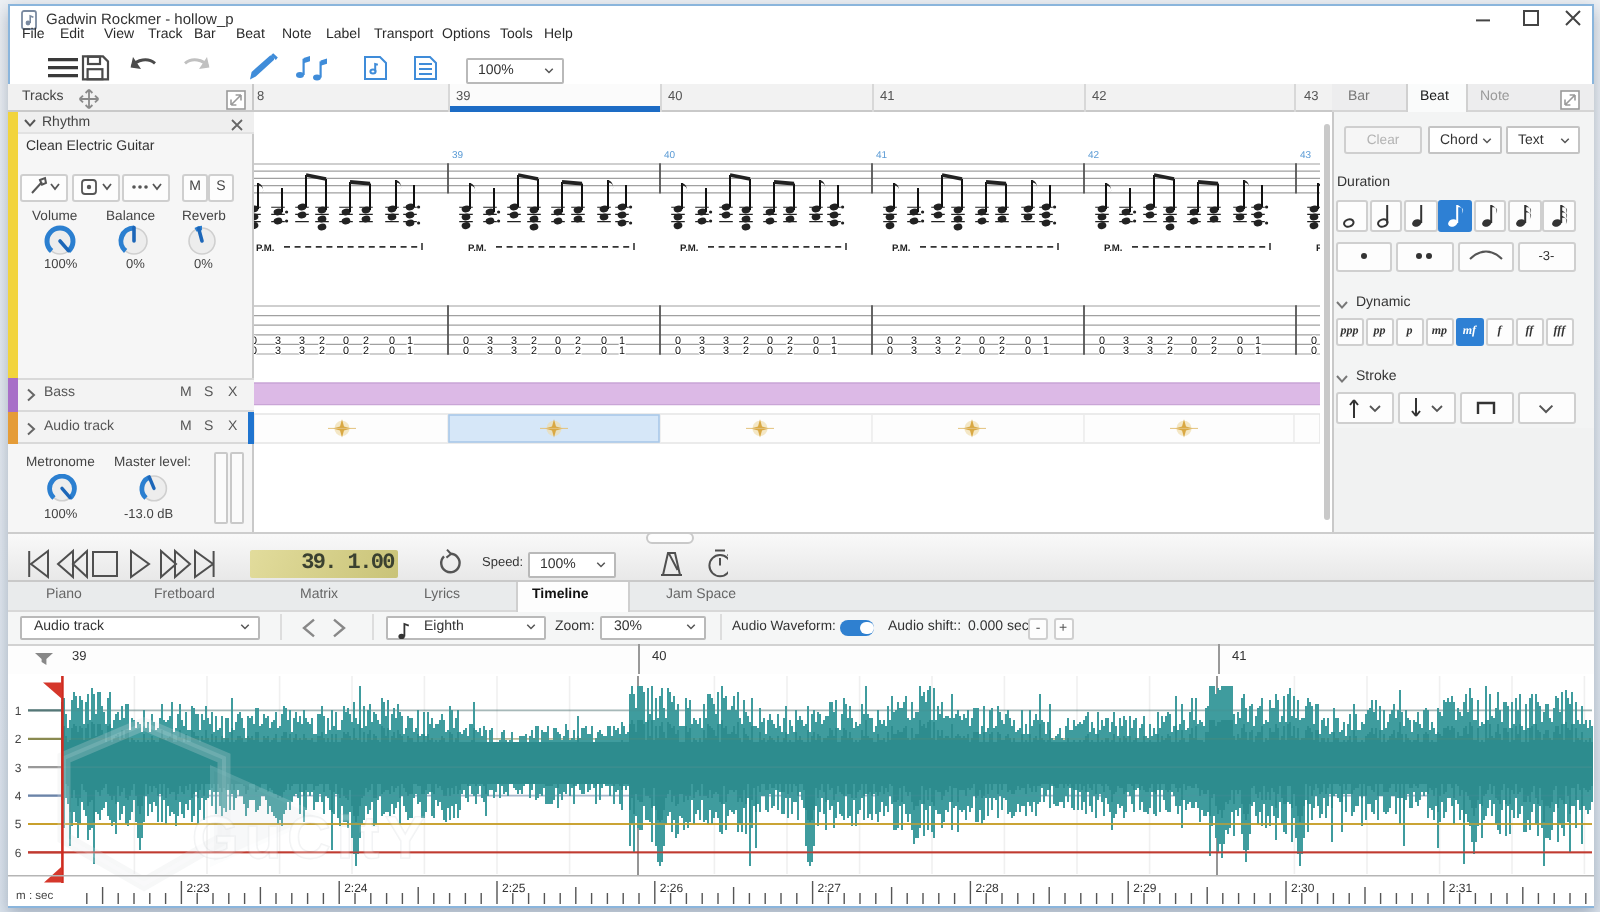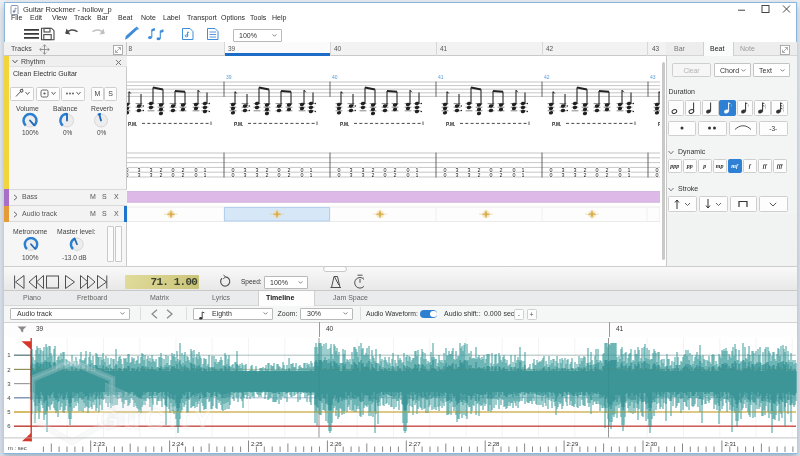--- a/index.html
+++ b/index.html
@@ -10,21 +10,21 @@
 .t{position:absolute;white-space:nowrap}
 </style></head><body>
 
 <div class="a" style="left:4px;top:2px;width:793px;height:452px;background:#fff;border:1px solid #8ab5dc;box-shadow:0 3px 8px rgba(40,60,90,.35)"></div>
 
 <svg style="position:absolute;left:10px;top:5px" width="10" height="10" viewBox="0 0 10 10">
     <rect x="1" y="0.5" width="7" height="9" rx="1" fill="none" stroke="#7a8aa0" stroke-width="0.9"></rect>
     <circle cx="4" cy="6.5" r="1.2" fill="#7a8aa0"></circle>
     <path d="M5.1 6.5V3l1.6 0.6" stroke="#7a8aa0" stroke-width="0.8" fill="none"></path>
   </svg>
-<div class="t" style="left:23px;top:4.5px;font-size:7.5px;color:#333">Guitar Rockmer - hollow_p</div>
+<div class="t" style="left:23px;top:4.5px;font-size:7.5px;color:#333">Gadwin Rockmer - hollow_p</div>
 <svg style="position:absolute;left:730px;top:4px" width="64" height="11" viewBox="0 0 64 11">
 <path d="M8 6.2H15" stroke="#444" stroke-width="1"></path>
 <rect x="32" y="1.5" width="7" height="7" fill="none" stroke="#444" stroke-width="1"></rect>
 <path d="M53 1.5L60 8.5M60 1.5L53 8.5" stroke="#444" stroke-width="1"></path>
 </svg>
 
 <div class="t" style="left:11px;top:14px;font-size:7px;color:#2a2a2a">File</div>
 <div class="t" style="left:30px;top:14px;font-size:7px;color:#2a2a2a">Edit</div>
 <div class="t" style="left:52px;top:14px;font-size:7px;color:#2a2a2a">View</div>
 <div class="t" style="left:74px;top:14px;font-size:7px;color:#2a2a2a">Track</div>
@@ -330,21 +330,21 @@
 </g>
 <g stroke="#4f4f4f" stroke-width="1" fill="none">
 <path d="M327.5 13.5L330 2.5h3.5L336 13.5zM326.5 13.5h10.5M330.5 2.8L334.8 11"></path>
 </g>
 <g stroke="#4f4f4f" stroke-width="1" fill="none">
 <circle cx="356" cy="8.8" r="5.3"></circle>
       <path d="M356 8.8V5M353.5 1.2h5M359.8 3.2l1.4 1.4"></path>
 </g>
 </svg>
 <div class="a" style="left:125px;top:274.5px;width:74px;height:14px;background:linear-gradient(115deg,#e2dc9c,#c9c378);border-radius:1px"></div>
-<div class="t" style="left:125px;top:275.5px;width:72px;font-size:11px;font-family:'Liberation Mono',monospace;font-weight:bold;color:#3b4130;text-align:right;letter-spacing:-0.8px">71. 1.00</div>
+<div class="t" style="left:125px;top:275.5px;width:72px;font-size:11px;font-family:'Liberation Mono',monospace;font-weight:bold;color:#3b4130;text-align:right;letter-spacing:-0.8px">39. 1.00</div>
 <div class="t" style="left:241px;top:278px;font-size:6.5px;color:#333">Speed:</div>
 <div class="combo" style="left:264px;top:275.5px;width:44px;height:13px;padding-left:5px">100%<svg class="chev" viewBox="0 0 6 4">
       <path d="M0.5 0.5L3 3L5.5 0.5" stroke="#555" fill="none"></path>
     </svg></div>
 
 <div class="a" style="left:4px;top:291px;width:793px;height:14.5px;background:#e9ebec;border-bottom:1px solid #d8d8d8"></div>
 <div class="a" style="left:258px;top:291px;width:57px;height:14.5px;background:#fdfdfd;border-left:1px solid #cfcfcf;border-right:1px solid #cfcfcf"></div>
 <div class="t" style="left:23px;top:293.5px;font-size:7px;color:#666">Piano</div>
 <div class="t" style="left:77px;top:293.5px;font-size:7px;color:#666">Fretboard</div>
 <div class="t" style="left:150px;top:293.5px;font-size:7px;color:#666">Matrix</div>

